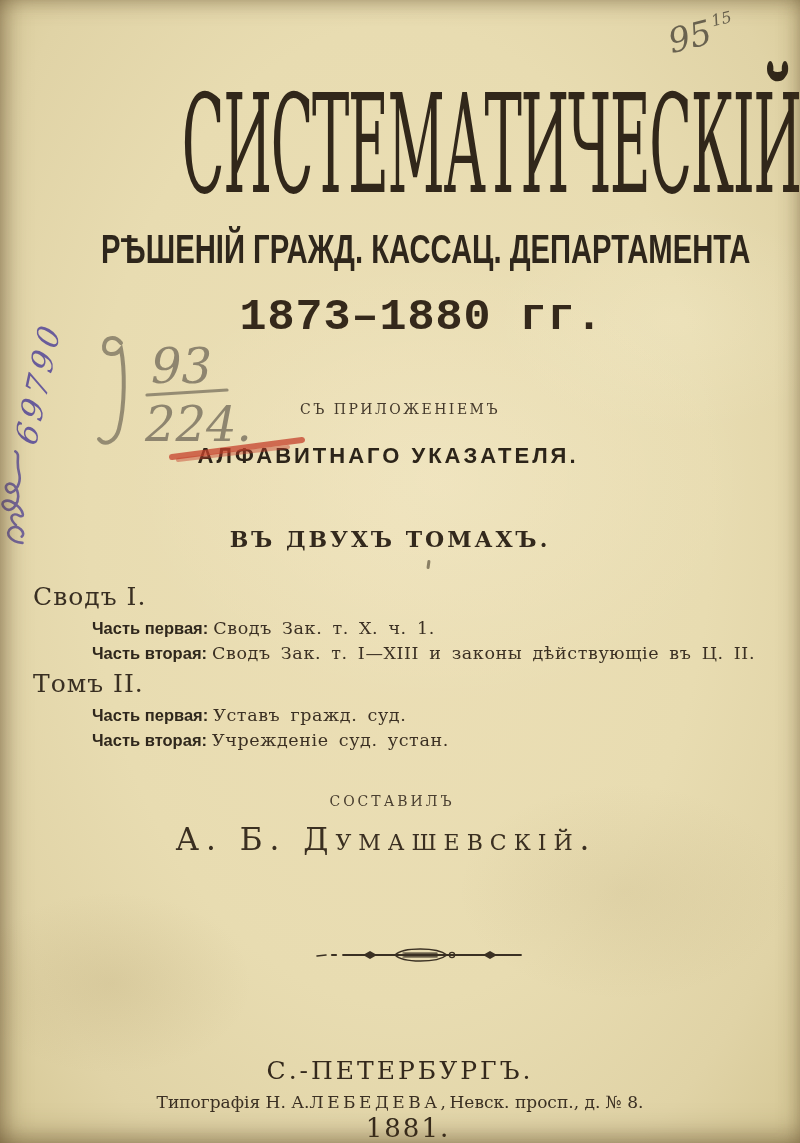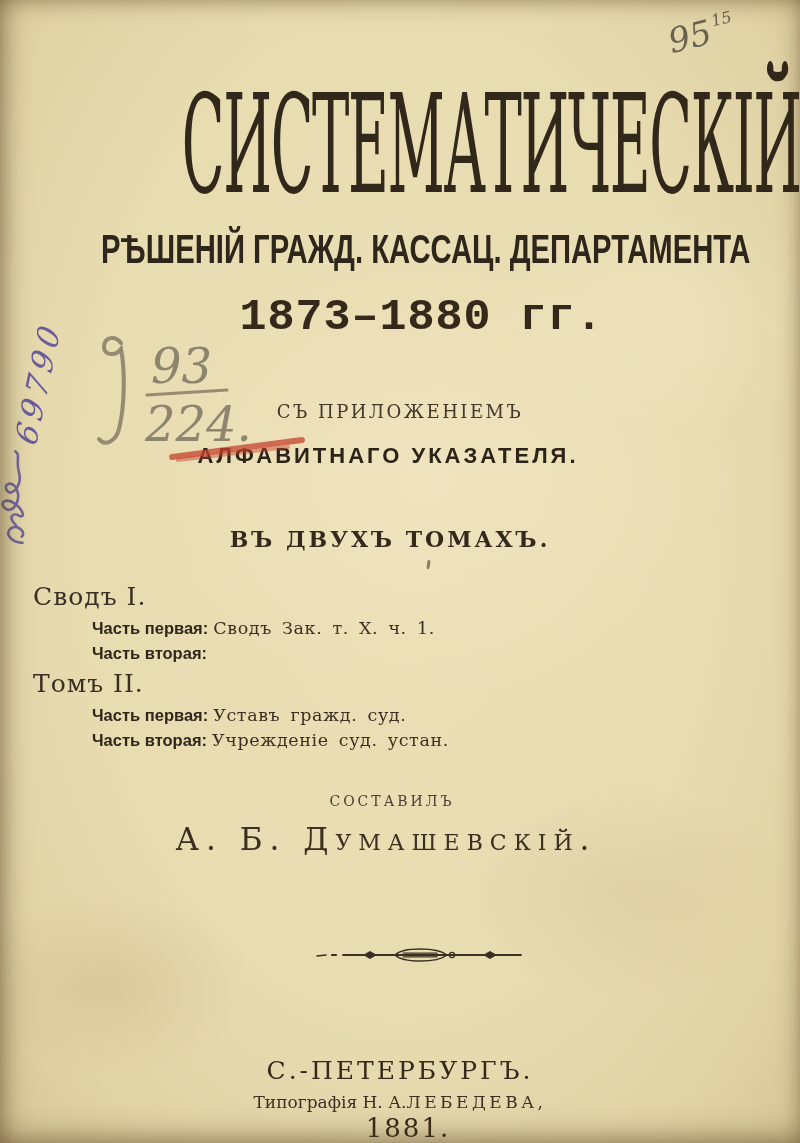--- a/index.html
+++ b/index.html
@@ -29,21 +29,21 @@
   .cline{left:0;right:0;text-align:center;white-space:nowrap;}
 
   .main-title{top:78px;font-weight:400;font-size:80px;line-height:1;color:#31271a;}
   .main-title .tt{display:inline-block;transform:scale(0.70,1.70);transform-origin:center top;letter-spacing:-2px;}
 
   .subtitle{top:229px;font-family:"Liberation Sans",sans-serif;font-weight:700;font-size:34px;line-height:1;color:#2e261b;padding-left:48px;}
   .subtitle .tt{display:inline-block;transform:scale(0.86,1.18);transform-origin:center top;letter-spacing:0px;}
 
   .years{top:295px;font-family:"Liberation Mono",monospace;font-weight:700;font-size:45px;line-height:1;color:#35291b;letter-spacing:1px;text-indent:14px;padding-left:29px;}
 
-  .appendix-intro{top:401px;font-size:18px;letter-spacing:2.5px;color:#43382a;}
+  .appendix-intro{top:401px;font-size:14px;letter-spacing:2.5px;color:#43382a;}
   .appendix-title{top:443px;font-family:"Liberation Sans",sans-serif;font-weight:700;font-size:22px;letter-spacing:3px;color:#2c2419;transform:translateX(-12px);}
 
   .volumes-heading{top:526px;font-weight:700;font-size:22px;letter-spacing:3px;color:#33291d;transform:translateX(-10px);}
 
   .vol-label{left:33px;font-size:25px;letter-spacing:1px;color:#392f22;line-height:1;}
   .vol1{top:584px;} .vol2{top:671px;}
   .part{left:92px;display:flex;gap:5px;align-items:baseline;white-space:nowrap;line-height:1;}
   .p11{top:620px;} .p12{top:645px;} .p21{top:707px;} .p22{top:732px;}
   .part .pname{font-family:"Liberation Sans",sans-serif;font-weight:700;font-size:16.5px;color:#2f271c;}
   .part .pdesc{font-size:17.5px;letter-spacing:.6px;word-spacing:4px;color:#3b3023;}
@@ -94,20 +94,21 @@
 
   <div class="abs cline volumes-heading">ВЪ ДВУХЪ ТОМАХЪ.</div>
 
   <div class="abs vol-label vol1">Сводъ I.</div>
   <div class="abs part p11">
     <span class="pname">Часть первая:</span>
     <span class="pdesc">Сводъ Зак. т. X. ч. 1.</span>
   </div>
   <div class="abs part p12">
     <span class="pname">Часть вторая:</span>
+    <span class="pdesc">Сводъ Зак. т. I—XIII и законы дѣйствующіе въ Ц. II.</span>
   </div>
 
   <div class="abs vol-label vol2">Томъ II.</div>
   <div class="abs part p21">
     <span class="pname">Часть первая:</span>
     <span class="pdesc">Уставъ гражд. суд.</span>
   </div>
   <div class="abs part p22">
     <span class="pname">Часть вторая:</span>
     <span class="pdesc">Учрежденіе суд. устан.</span>
@@ -132,20 +133,21 @@
         <path d="M168 11 l7 -4 7 4 -7 4 Z"></path>
       </g>
     </svg>
   </div>
 
   <div class="abs cline city">С.-ПЕТЕРБУРГЪ.</div>
 
   <div class="abs cline imprint" style="left:0;right:0;">
     <span>Типографія Н. А.</span>
     <span class="iname">ЛЕБЕДЕВА,</span>
+    <span>Невск. просп., д. № 8.</span>
   </div>
 
   <div class="abs cline year-line">1881.</div>
 
   <div class="abs corner-mark">
     <span>95</span><sup>15</sup>
   </div>
 
   <div class="abs left-inscription">
     <svg width="96" height="44" viewBox="0 0 96 44">

